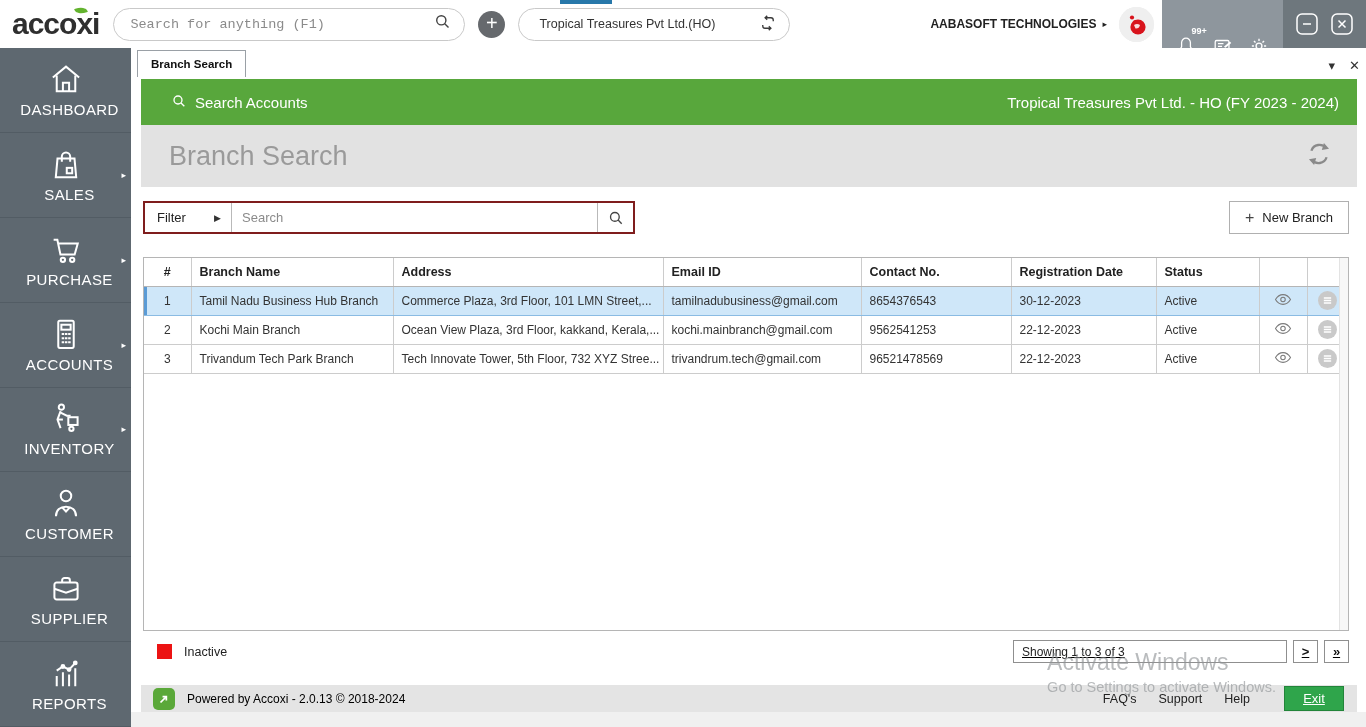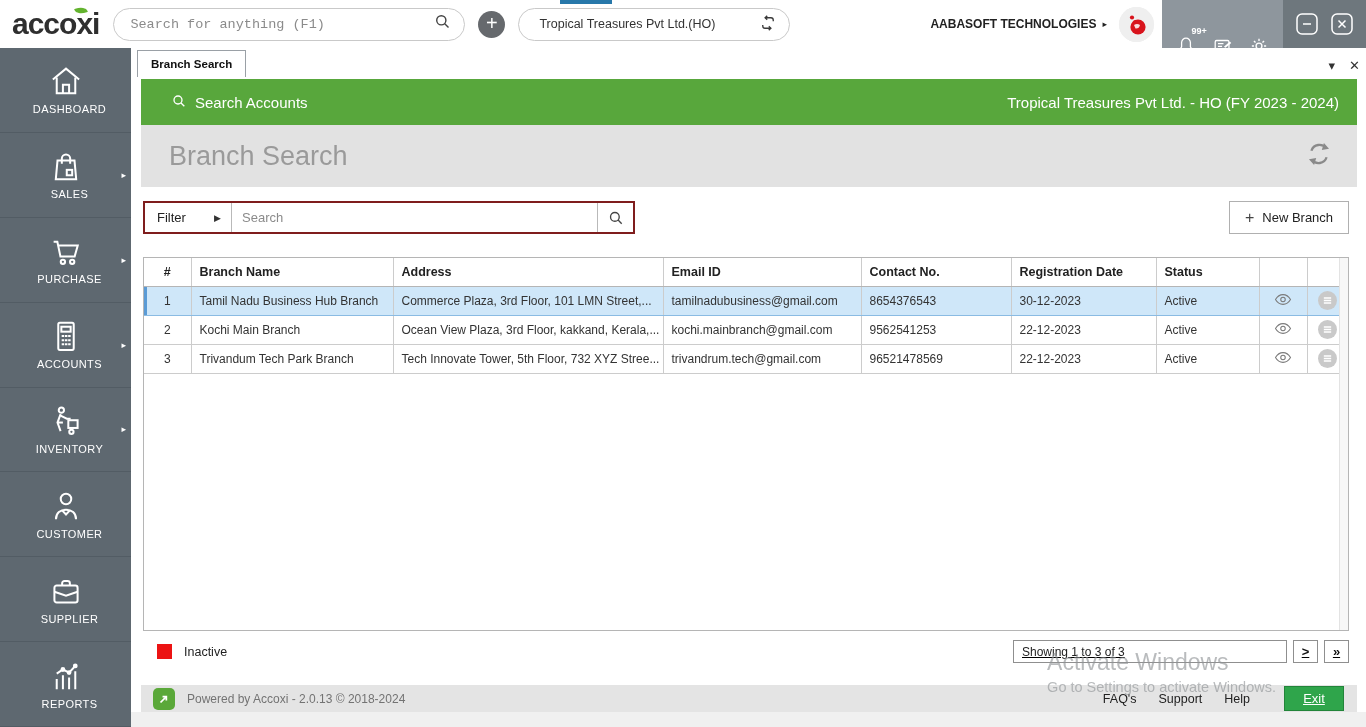--- a/index.html
+++ b/index.html
@@ -22,21 +22,21 @@
   .avatar { margin:0 8px 0 12px; width:35px; height:35px; border-radius:50%; background:#efefef; display:flex; align-items:center; justify-content:center; }
   .icon-tray { width:121px; height:48px; background:#8e969d; display:flex; align-items:center; justify-content:space-evenly; }
   .tray-icon { position:relative; width:26px; height:26px; display:flex; align-items:center; justify-content:center; cursor:pointer;margin-top:44px; }
   .badge { position:absolute; top:-7px; right:-8px; color:#fff; font-size:9px; font-weight:bold; }
   .win-controls { width:83px; height:48px; background:#6e777d; display:flex; align-items:center; justify-content:space-evenly; }
   .win-btn { width:24px; height:24px; display:flex; align-items:center; justify-content:center; cursor:pointer; }
 
   
   .sidebar { position:absolute; top:48px; left:0; width:131px; height:679px; background:#5e6870; display:flex; flex-direction:column; z-index:10; }
   .nav-item { height:85px; border-bottom:1px solid #525c64; color:#fff; display:flex; flex-direction:column; align-items:center; justify-content:center; position:relative; cursor:pointer; }
-  .nav-item .nav-label { font-size:11px; letter-spacing:.4px; margin-top:5px;margin-left:8px; }
+  .nav-item .nav-label { font-size:15px; letter-spacing:.4px; margin-top:5px;margin-left:8px; }
   .nav-arrow { position:absolute; right:5px; top:50%; transform:translateY(-50%); font-size:9px; color:#fff; }
   .nav-icon svg { display:block; }
 
   
   .main { position:absolute; top:48px; left:131px; width:1235px; height:679px; background:#fff; display:flex; flex-direction:column; }
   .tabstrip { height:29px; background:#fff; display:flex; align-items:flex-end; padding-left:6px; position:relative; }
   .tab { height:27px; background:#fff; border:1px solid #9aa0a6; border-bottom:none; padding:0 13px; font-size:11.5px; font-weight:bold; color:#111; display:flex; align-items:center; cursor:pointer; }
   .tabstrip-right { position:absolute; right:6px; bottom:4px; display:flex; align-items:center; gap:14px; font-size:13px; color:#333; }
   .tabstrip-right span { cursor:pointer; }
 
@@ -77,21 +77,21 @@
   .legend-row { display:flex; align-items:center; margin-top:9px; padding-left:14px; }
   .legend-swatch { width:15px; height:15px; background:#ec1313; display:inline-block; }
   .legend-label { margin-left:12px; font-size:12.5px; color:#222; }
   .pagination { margin-left:auto; margin-right:6px; display:flex; align-items:center; gap:6px;text-decoration:underline; }
   .showing-box { width:274px; height:23px; border:1px solid #8f8f8f; background:#fff; font-size:12px; color:#222; display:flex; align-items:center; padding:0 8px; }
   .page-btn { width:25px; height:23px; border:1px solid #8f8f8f; background:#fff; display:flex; align-items:center; justify-content:center; font-size:13px; font-weight:bold; color:#111; cursor:pointer; }
 
   
   .statusbar { height:27px; margin:4px 9px 0 10px; background:#e4e4e4; display:flex; align-items:center; padding:0 10px; }
   .accoxi-mini { width:22px; height:22px; background:#5aa839; border-radius:5px; display:flex; align-items:center; justify-content:center; margin-left:2px; }
-  .powered { margin-left:12px; font-size:12px; color:#737373; }
+  .powered { margin-left:12px; font-size:12px; color:#000000; }
   .foot-links { margin-left:auto; display:flex; gap:22px; font-size:12.5px; color:#222; margin-right:34px; }
   .foot-links span { cursor:pointer; }
   .exit-btn { width:60px; height:25px; background:#2fa54b; border:1px solid #22853a; color:#fff; font-size:13px; display:flex; align-items:center; justify-content:center; cursor:pointer; margin-right:3px;text-decoration:underline; }
   .exit-btn b { font-weight:400; display:block; }
   .exit-btn b::first-letter { text-decoration:underline; }
   .bottom-strip { height:15px; margin-left:0; background:#f0f0f0; }
 
   
   .watermark { position:absolute; right:90px; bottom:32px; z-index:30; pointer-events:none; color:#8f9396; opacity:.62; text-align:left; }
   .watermark .wm1 { font-size:23px; }

